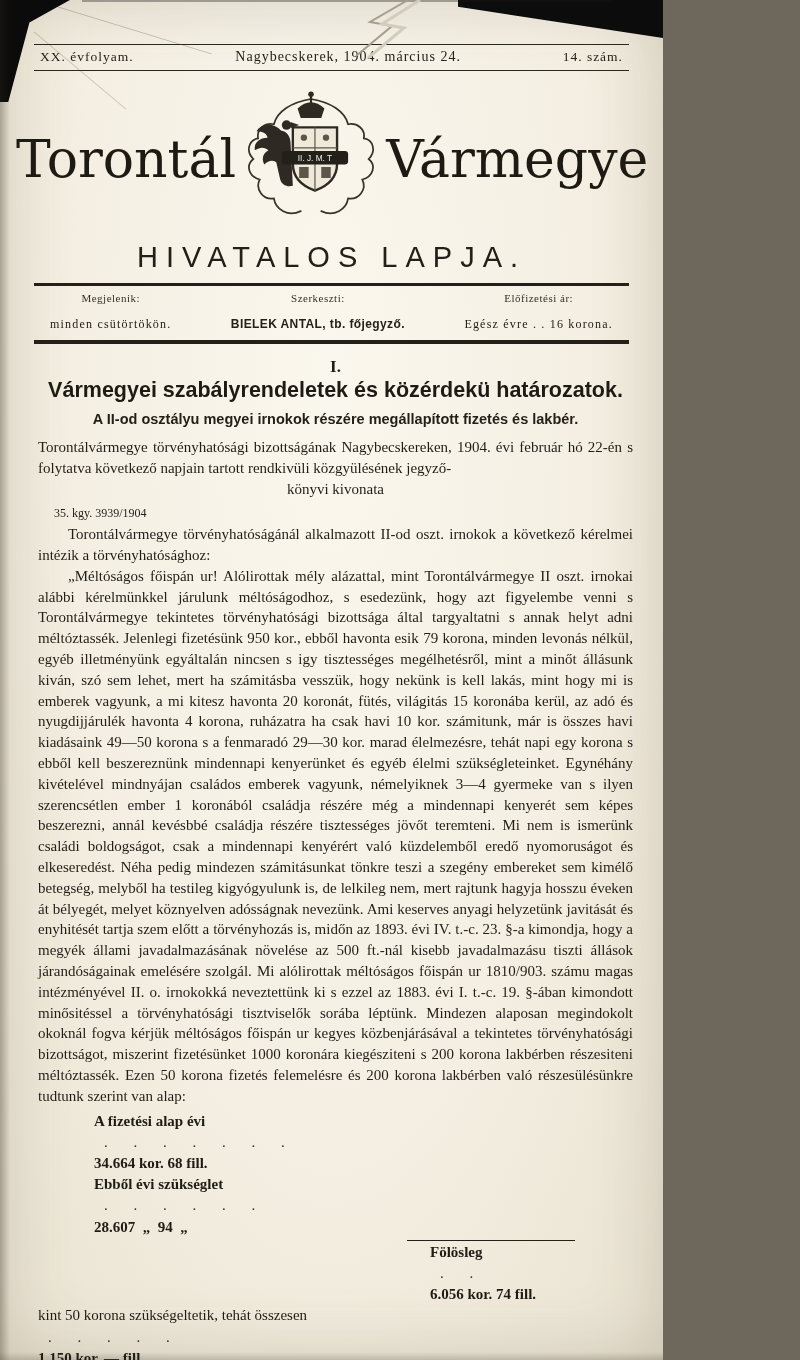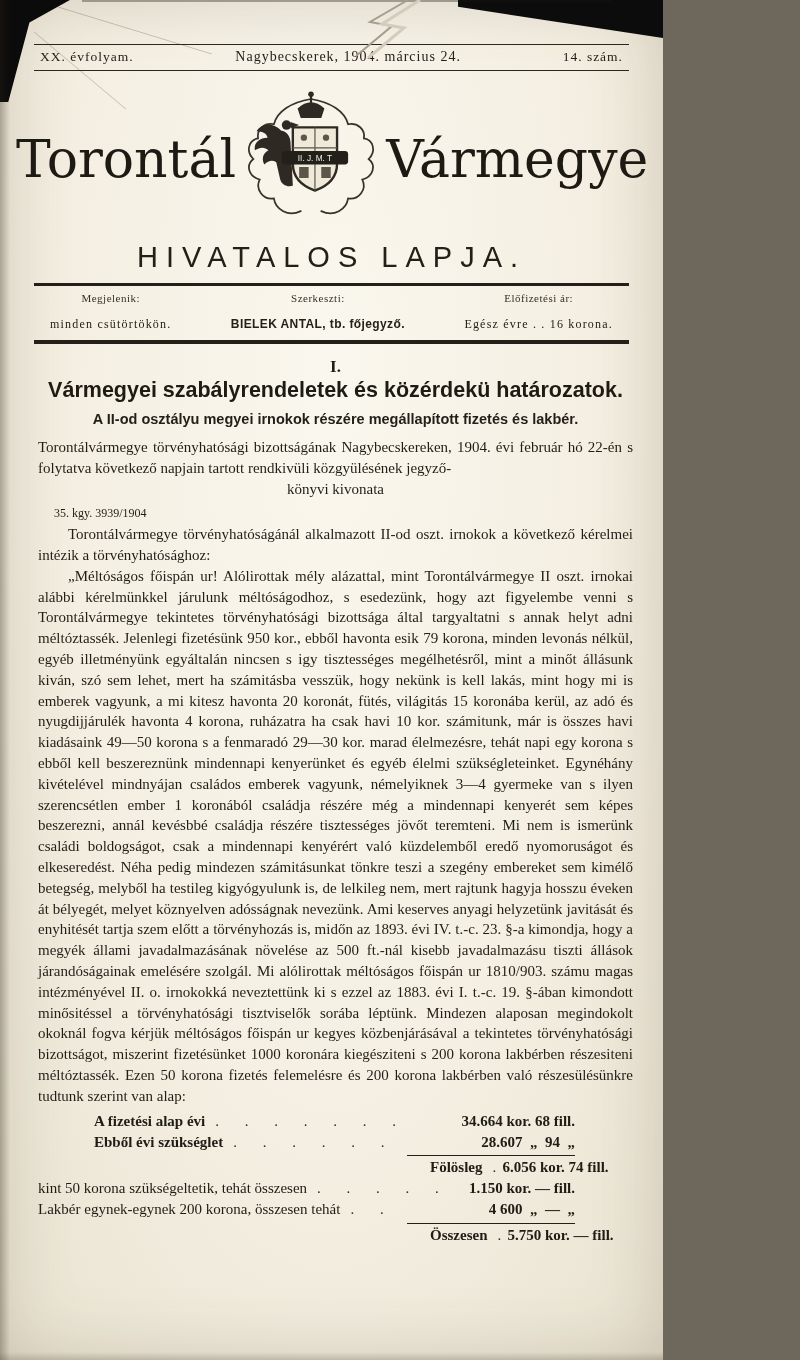--- a/index.html
+++ b/index.html
@@ -65,21 +65,21 @@
   .heading { margin-top:1px; text-align:center; font-family:"Liberation Sans", sans-serif; font-weight:700; font-size:21.5px; color:#1e1b15; }
   .subheading { margin-top:8px; text-align:center; font-family:"Liberation Sans", sans-serif; font-weight:700; font-size:14.5px; color:#221f18; }
 
   .para { font-size:15px; line-height:20.8px; text-align:justify; color:#211e17; }
   .intro { margin-top:10px; }
   .intro-tail { text-align:center; font-size:15px; line-height:20.8px; }
   .kgy { margin-top:4px; padding-left:16px; font-size:12px; line-height:20.8px; }
   .indent { text-indent:30px; }
 
   
-  .fin-row { display:flex; align-items:flex-start; font-size:15px; line-height:21.2px; padding-right:58px; color:#1f1c15; }
+  .fin-row { display:flex; align-items:flex-start; font-size:15px; line-height:21.2px; padding-right:58px; color:#1f1c15;flex-direction:column; }
   .fin-row .fin-label { white-space:nowrap; }
   .fin-row .fin-dots { flex:1 1 auto; overflow:hidden; white-space:nowrap; padding:0 10px; word-spacing:22px; color:#332e24; font-weight:400; }
   .fin-row .fin-value { white-space:pre; font-weight:700; }
   .fin-bold .fin-label { font-weight:700; }
   .row-main { padding-left:56px; margin-top:4px; }
   .row-main2 { padding-left:56px; }
   .row-surplus { padding-left:392px; }
   .row-total { padding-left:392px; }
   .closing1 { margin-top:2px; }
   .sum-line { border-top:1.6px solid #23201a; width:168px; margin:2px 58px 1px auto; }

